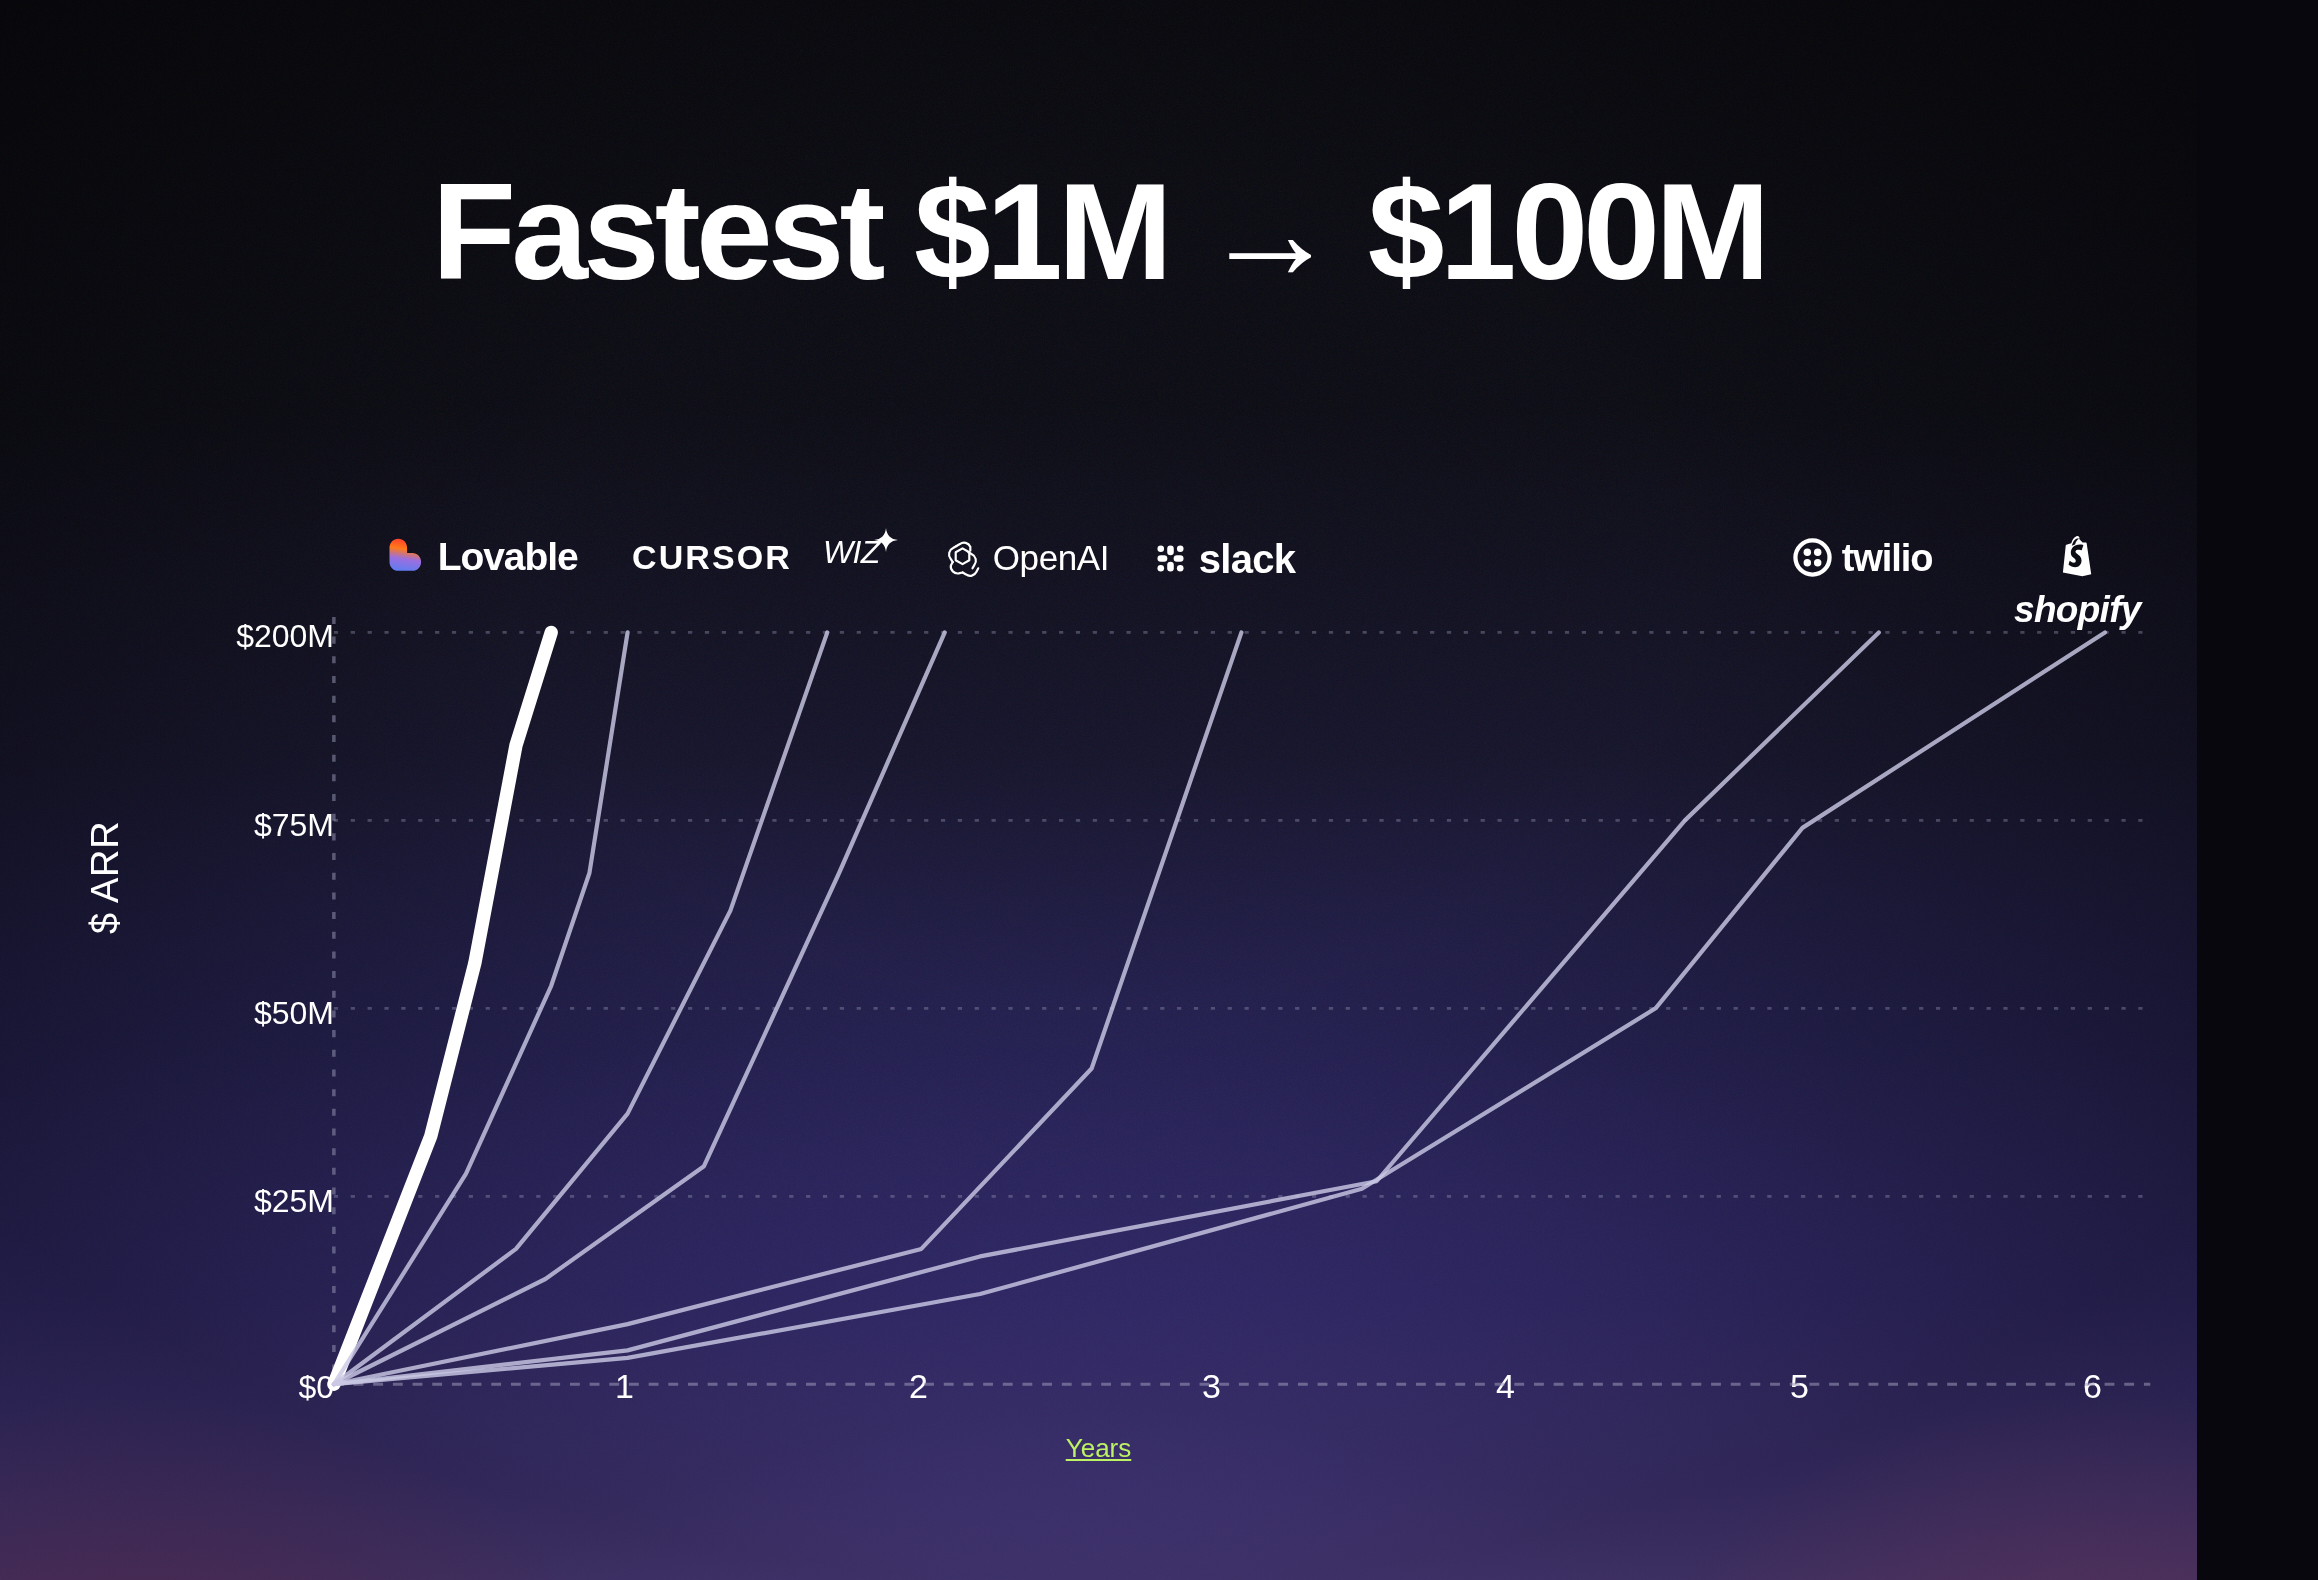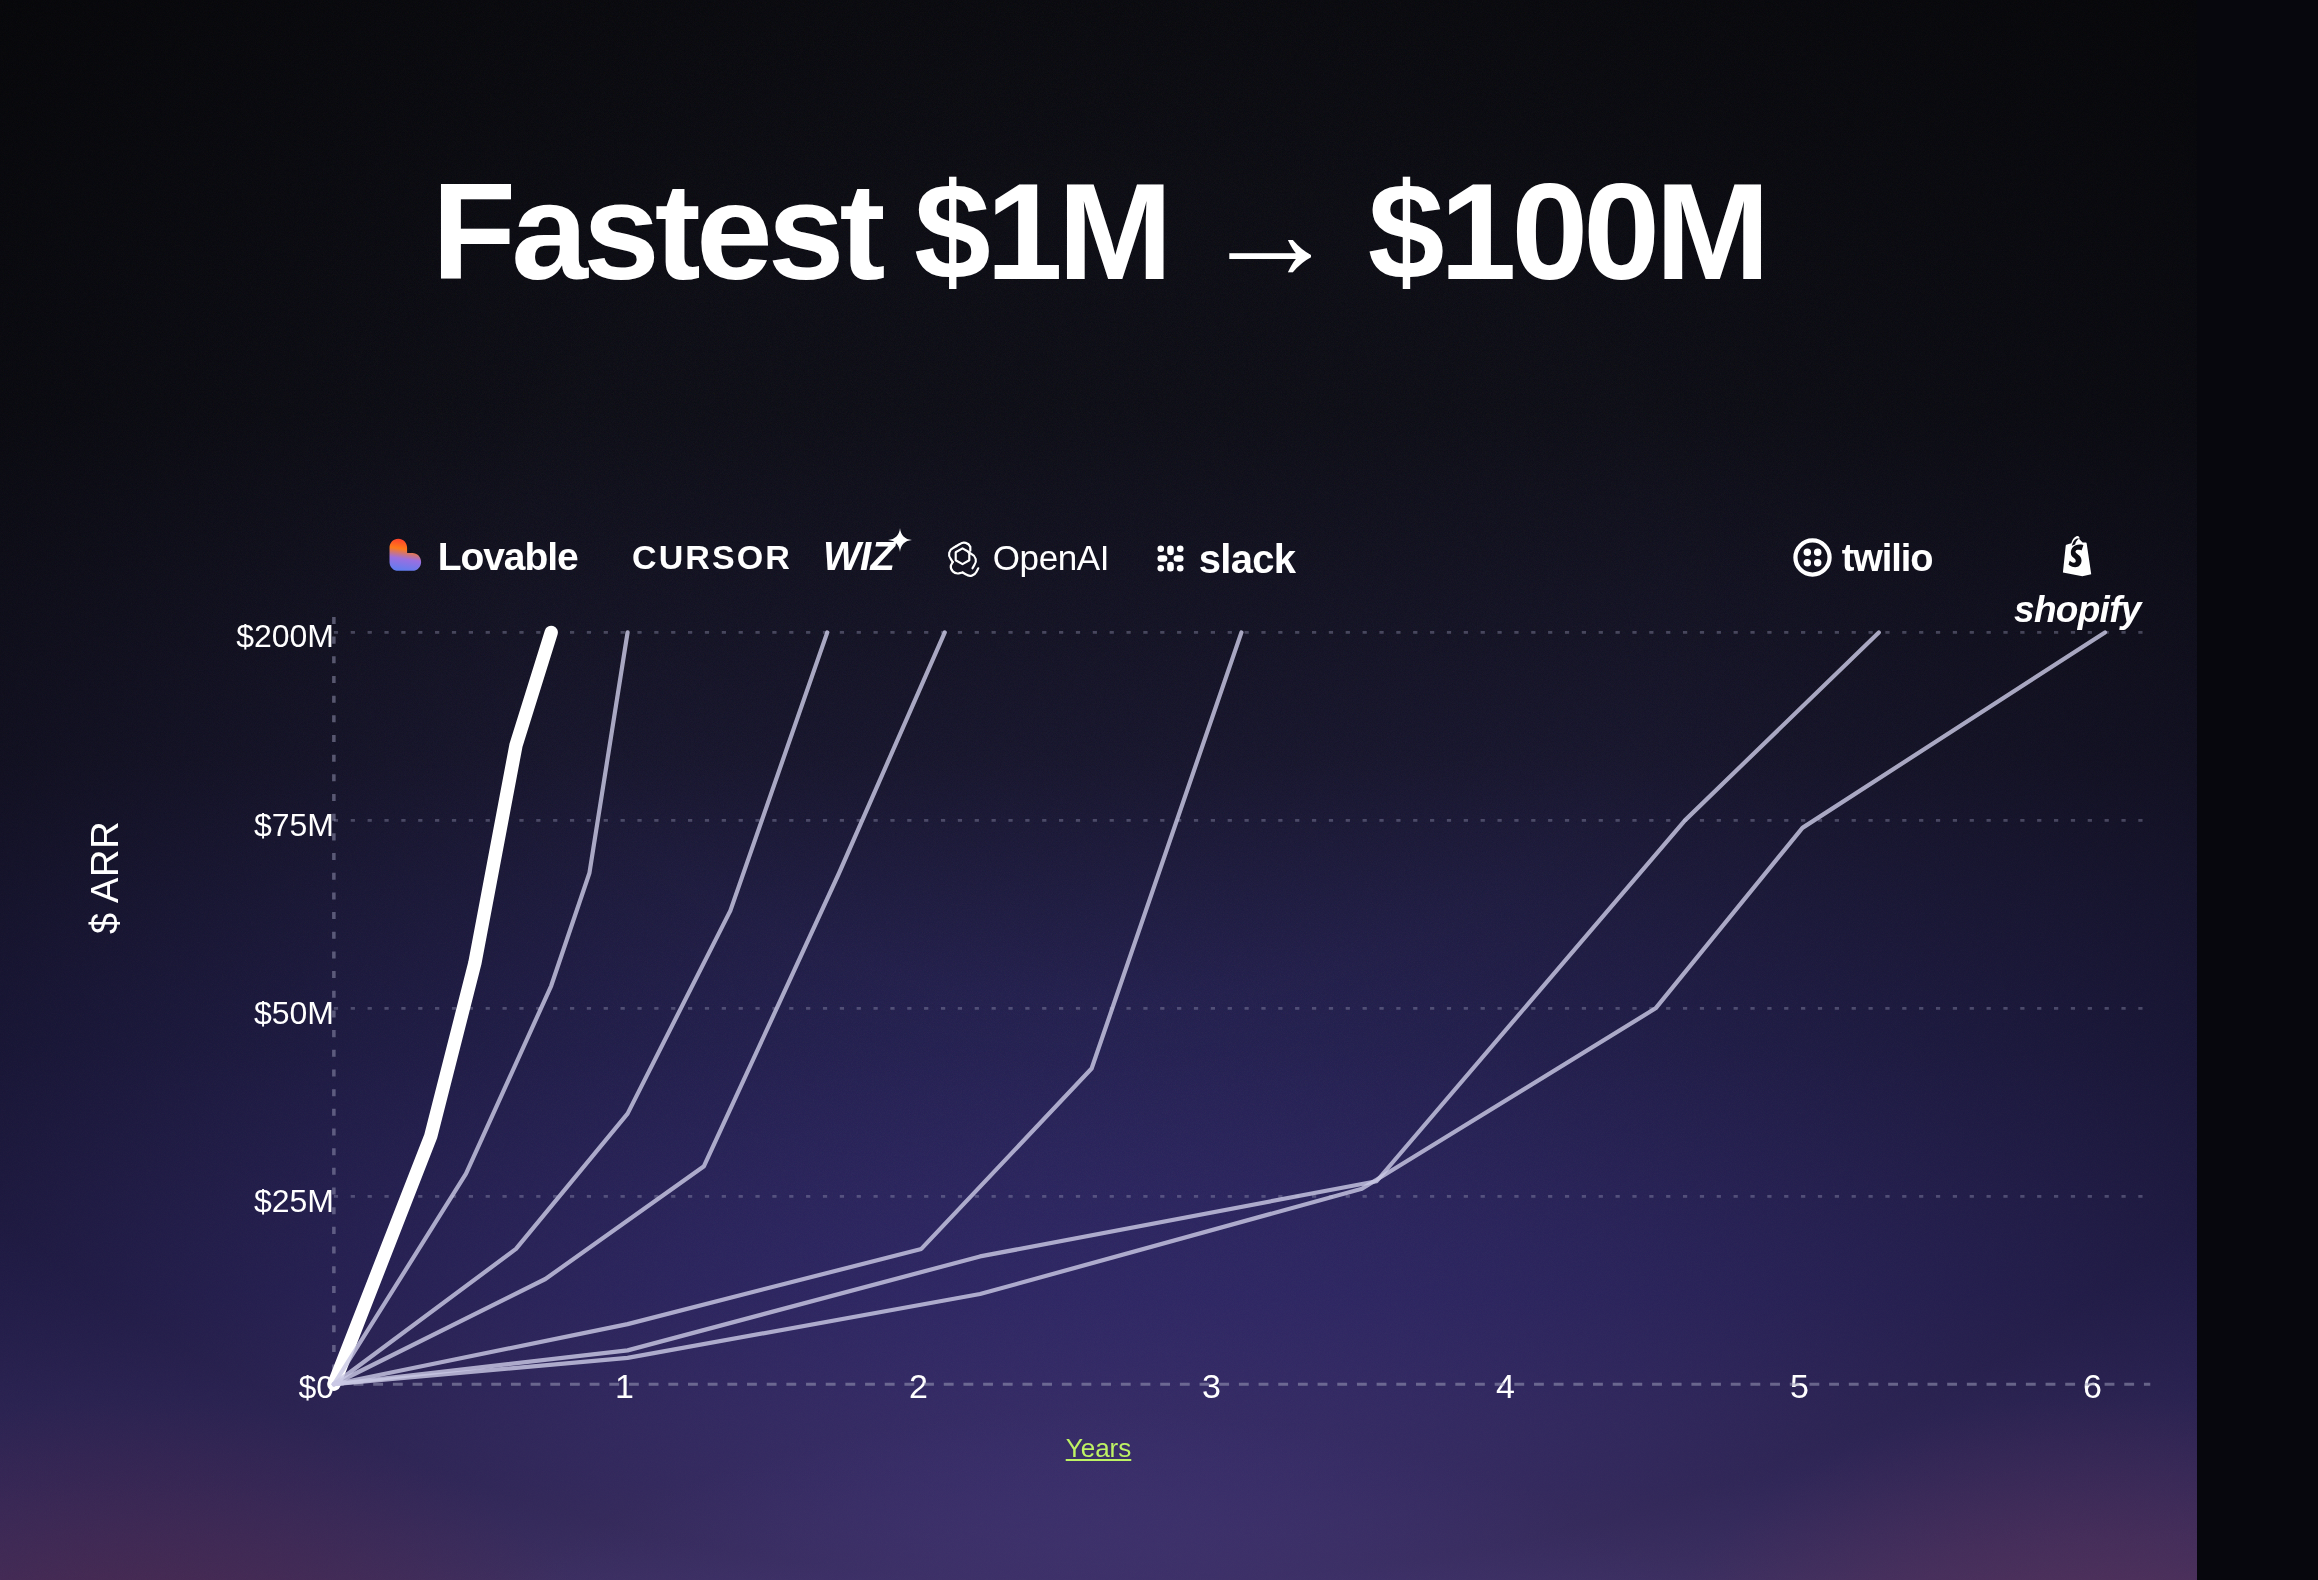--- a/index.html
+++ b/index.html
@@ -52,21 +52,21 @@
   .lg-lovable { left:376px; top:0px; }
   .lg-cursor  { left:624px; top:4.2px; }
   .lg-wiz     { left:815px;top:0px; }
   .lg-openai  { left:934px;top:2.8px; }
   .lg-slack   { left:1144px;top:2.8px; }
   .lg-twilio  { left:1785px;top:2.8px; }
   .lg-shopify { left:2006px;top:1.4px;flex-direction:column; }
 
   .lbl-lovable { font-size:39px; font-weight:800; letter-spacing:-1.1px; }
   .lbl-cursor  { font-size:34px; font-weight:600; letter-spacing:2.1px; }
-  .lbl-wiz     { font-size:40px; font-weight:700; font-style:italic; letter-spacing:-0.7px; }
+  .lbl-wiz     { font-size:32px; font-weight:400; font-style:italic; letter-spacing:-0.7px; }
   .lbl-openai  { font-size:35px; font-weight:500; letter-spacing:-0.4px; }
   .lbl-slack   { font-size:40px; font-weight:700; letter-spacing:-0.7px; }
   .lbl-twilio  { font-size:38px; font-weight:800; letter-spacing:-1.1px; }
   .lbl-shopify { font-size:37px; font-weight:700; font-style:italic; letter-spacing:-0.7px; }
 
   .mark { display:inline-block; flex:0 0 auto; }
   
   #plot { position:absolute; left:0; top:0; width:2319px; height:1581px; }
   .ylabel {
     position:absolute; left:84px; top:934px;

